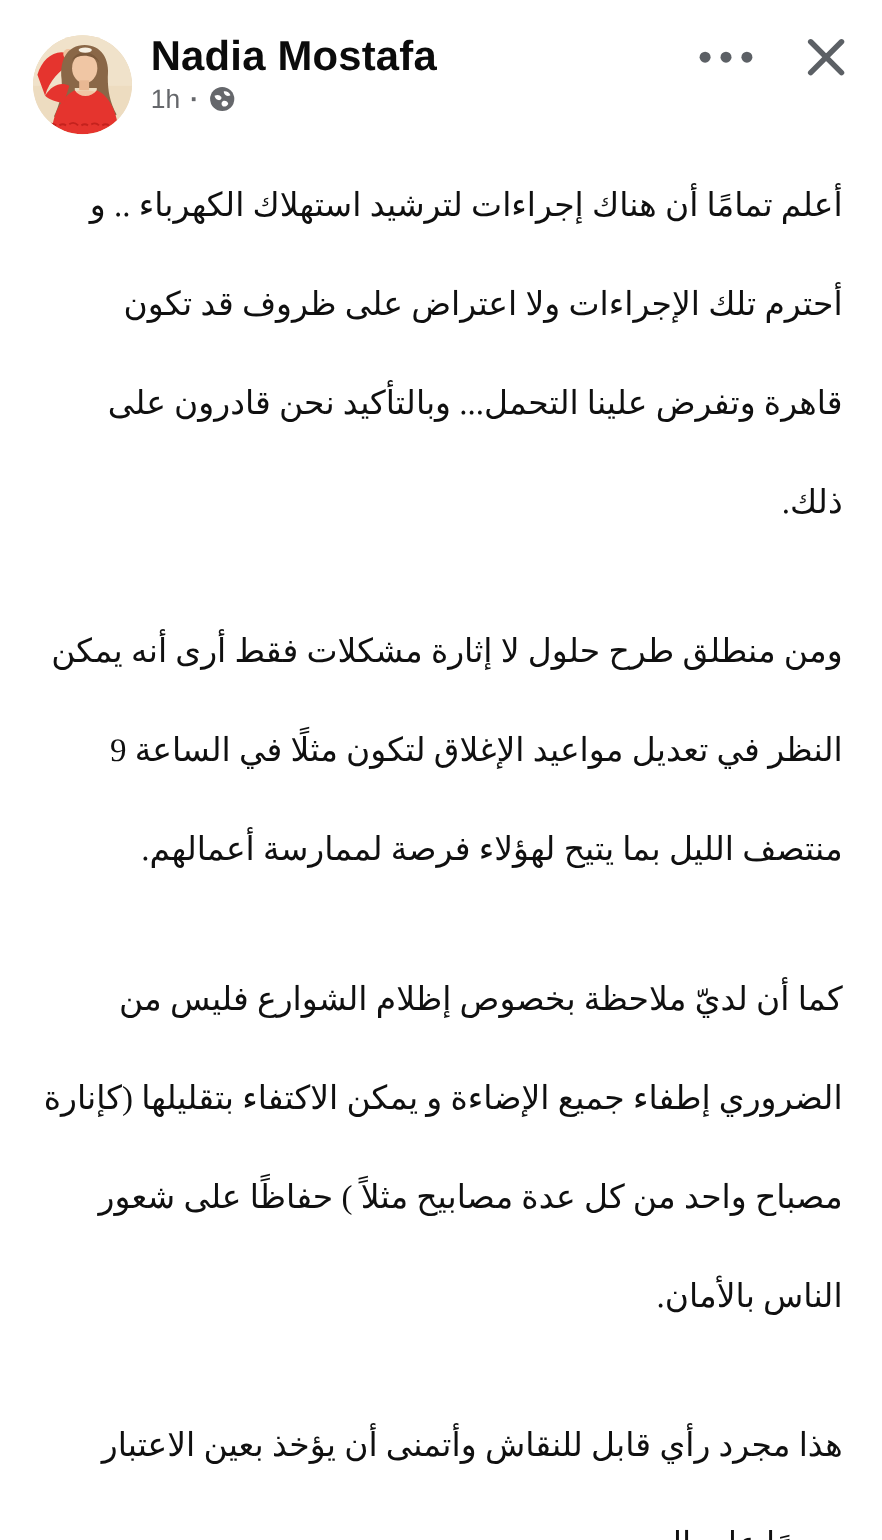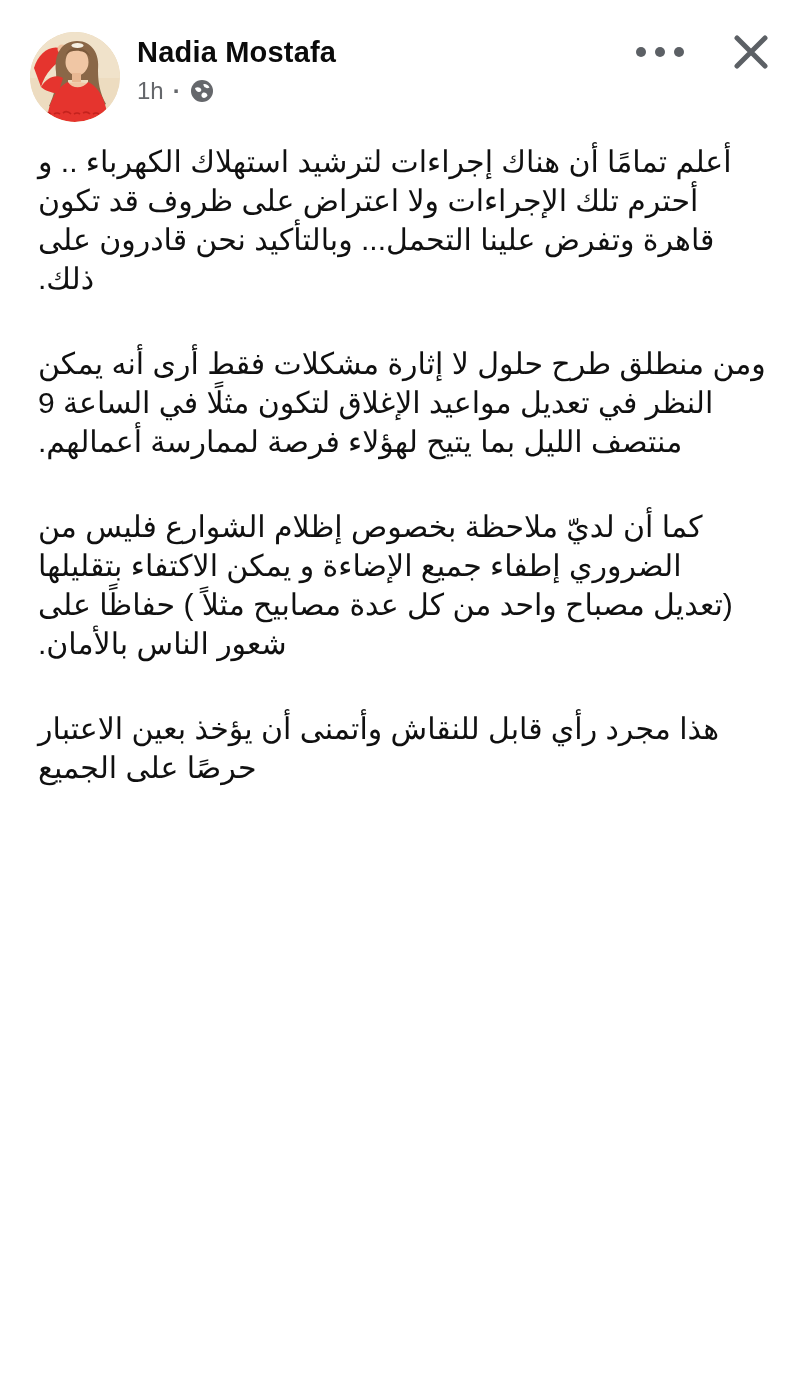--- a/index.html
+++ b/index.html
@@ -24,26 +24,26 @@
   }
   .avatar{
     position:absolute;left:30px;top:32px;
     width:90px;height:90px;border-radius:50%;
     overflow:hidden;cursor:pointer;
     background:#eddcc0;
   }
   .avatar svg{display:block;width:90px;height:90px;}
   .hmeta{margin-left:107px;padding-top:3px;}
   .author-name{
-    font-size:29px;font-weight:bold;color:#0b0b0b;
+    font-size:38px;font-weight:bold;color:#0b0b0b;
     letter-spacing:.2px;line-height:34px;cursor:pointer;
     display:inline-block;
   }
   .subrow{
-    display:flex;align-items:center;gap:9px;
+    display:flex;align-items:flex-start;gap:9px;
     margin-top:9px;color:var(--meta-gray);font-size:24px;line-height:26px;
   }
   .subrow .sep{font-weight:bold;}
   .globe{display:inline-flex;}
   .header-actions{
     position:absolute;top:28px;right:24px;
     display:flex;align-items:center;gap:34px;height:48px;
   }
   .more-btn,.close-btn{
     background:none;border:none;padding:6px;margin:0;cursor:pointer;
@@ -52,24 +52,24 @@
   .dots{display:flex;gap:9px;}
   .dots i{width:10px;height:10px;border-radius:50%;background:var(--icon-gray);display:block;}
   
   .post-body{
     padding:0 36px 0 38px;
     margin-top:18px;
   }
   .post-body p{
     direction:rtl;
     unicode-bidi:plaintext;
-    text-align:left;
-    font-family:Liberation Sans, sans-serif;
+    text-align:right;
+    font-family:Liberation Serif, serif;
     font-size:30px;
-    line-height:39px;
+    line-height:90px;
     color:var(--text);
     margin:0 0 46px 0;
   }
   .post-body p:last-child{margin-bottom:0;}
 </style>
 </head>
 <body>
 
 <header class="post-header">
 
@@ -136,15 +136,15 @@
         <path d="M7,7 L35,35 M35,7 L7,35" stroke="#5c6065" stroke-width="5" stroke-linecap="round" fill="none"></path>
       </svg>
     </button>
   </div>
 
 </header>
 
 <main class="post-body">
   <p>أعلم تمامًا أن هناك إجراءات لترشيد استهلاك الكهرباء .. و أحترم تلك الإجراءات ولا اعتراض على ظروف قد تكون قاهرة وتفرض علينا التحمل... وبالتأكيد نحن قادرون على ذلك.</p>
   <p>ومن منطلق طرح حلول لا إثارة مشكلات فقط أرى أنه يمكن النظر في تعديل مواعيد الإغلاق لتكون مثلًا في الساعة 9 منتصف الليل بما يتيح لهؤلاء فرصة لممارسة أعمالهم.</p>
-  <p>كما أن لديّ ملاحظة بخصوص إظلام الشوارع فليس من الضروري إطفاء جميع الإضاءة و يمكن الاكتفاء بتقليلها (تعديل مصباح واحد من كل عدة مصابيح مثلاً ) حفاظًا على شعور الناس بالأمان.</p>
+  <p>كما أن لديّ ملاحظة بخصوص إظلام الشوارع فليس من الضروري إطفاء جميع الإضاءة و يمكن الاكتفاء بتقليلها (كإنارة مصباح واحد من كل عدة مصابيح مثلاً ) حفاظًا على شعور الناس بالأمان.</p>
   <p>هذا مجرد رأي قابل للنقاش وأتمنى أن يؤخذ بعين الاعتبار حرصًا على الجميع</p>
 </main>
 
 </body></html>

